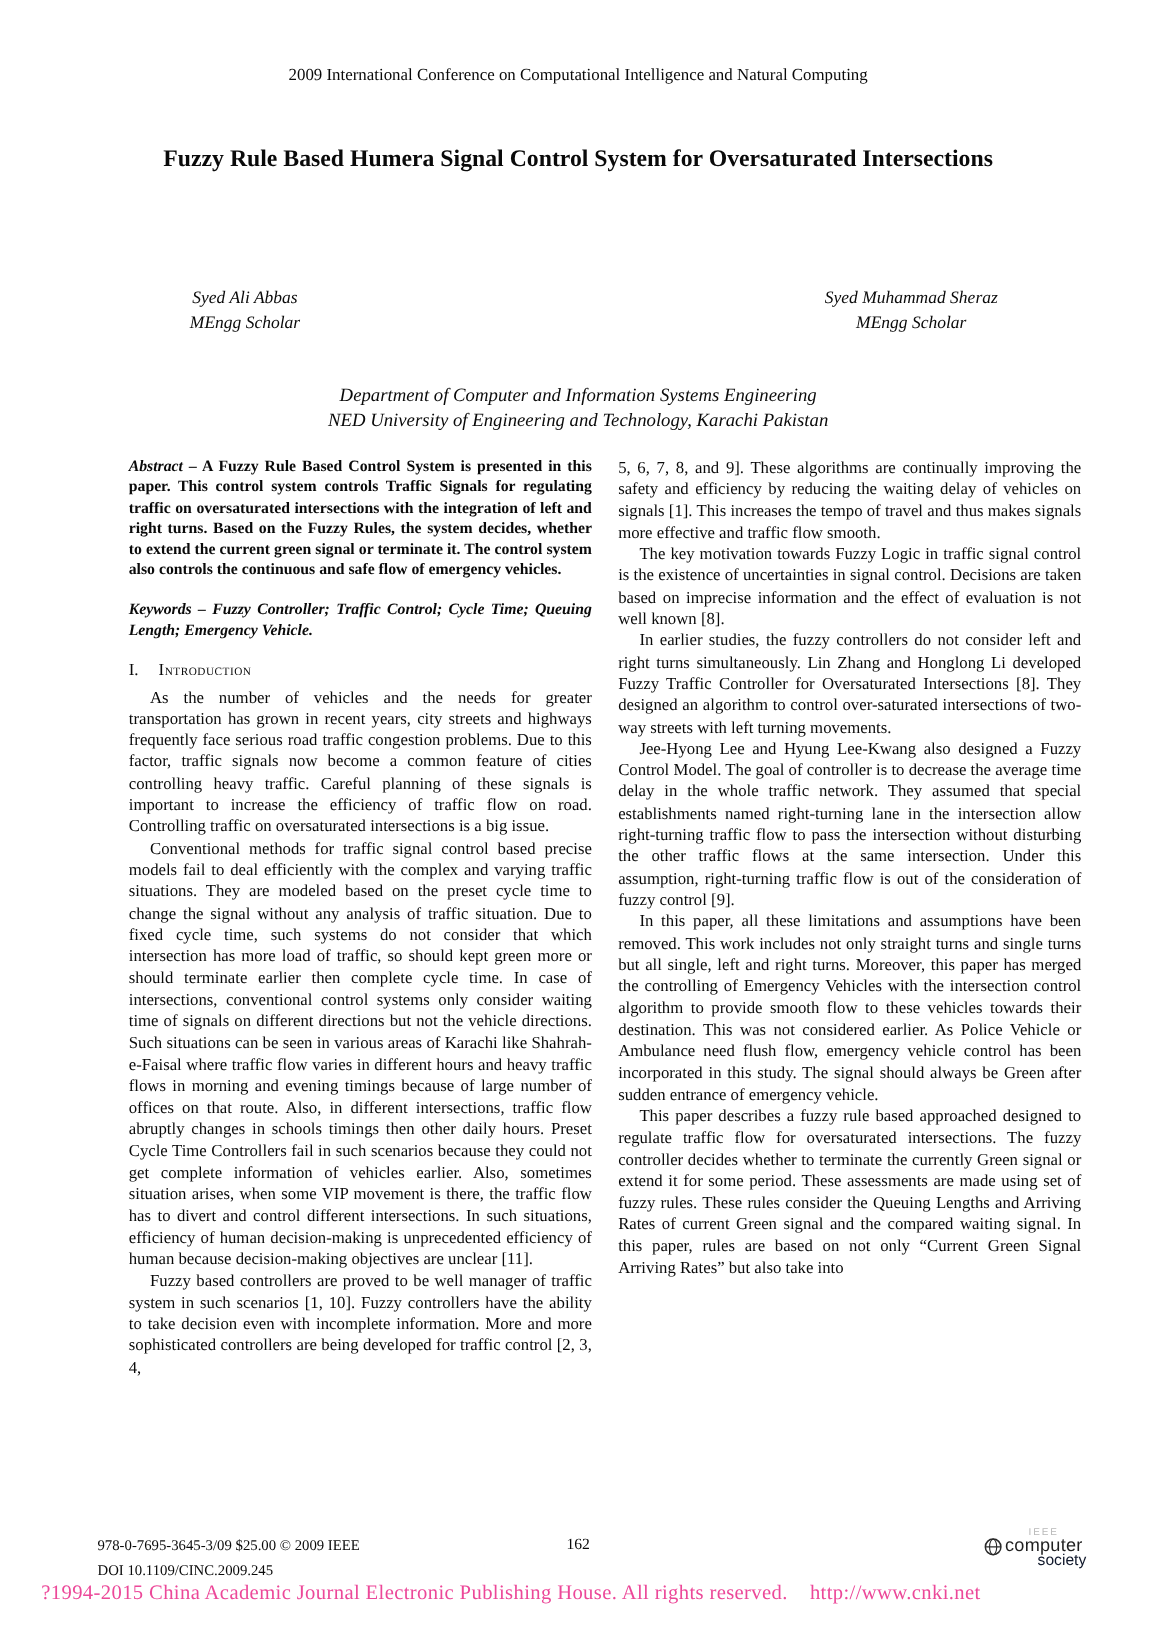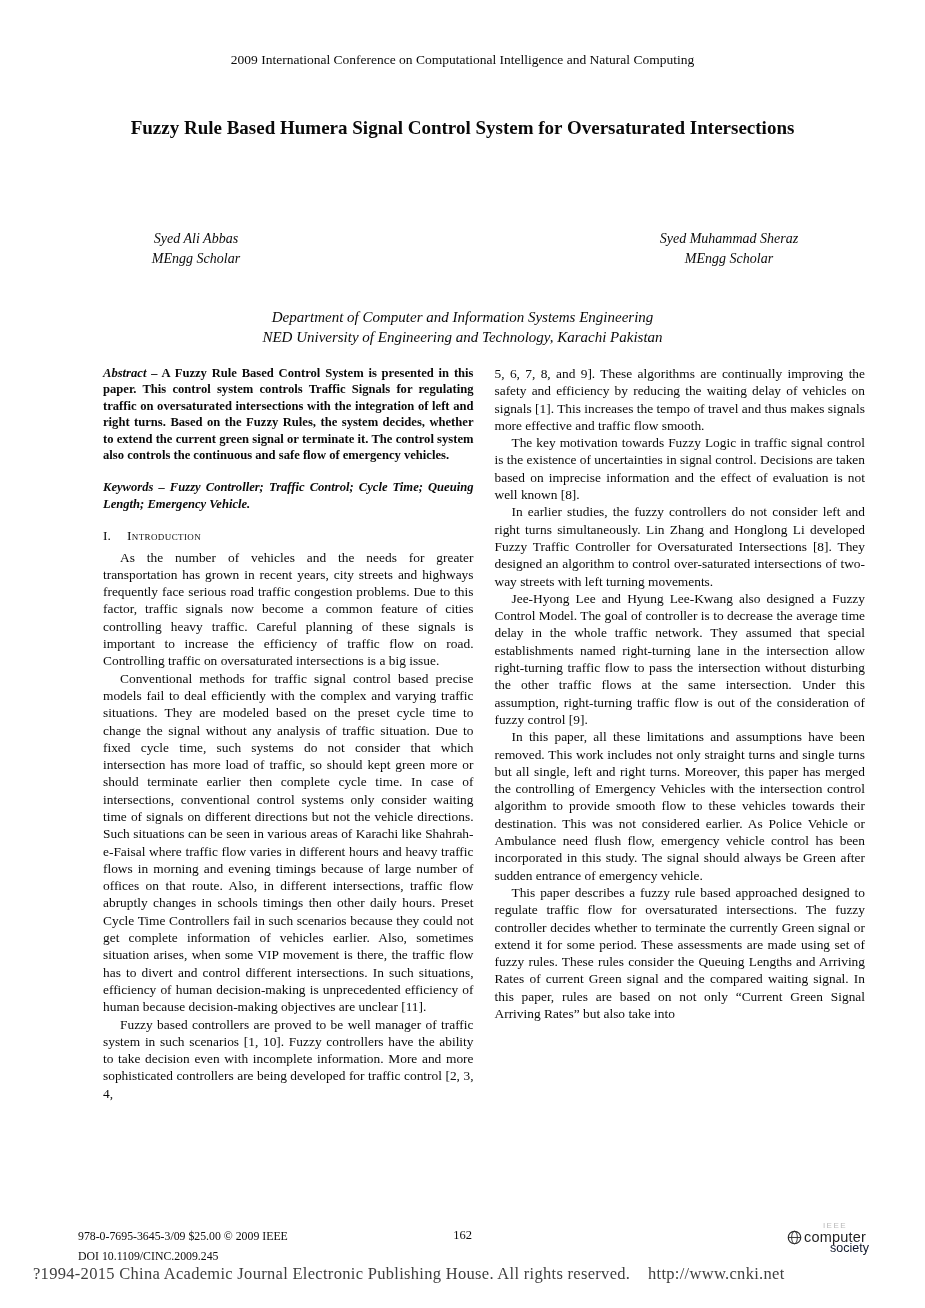--- a/index.html
+++ b/index.html
@@ -71,21 +71,21 @@
     font-family:"Liberation Sans", "DejaVu Sans", sans-serif;
     width:82px;
   }
   .cs-ieee { font-size:8px; color:#b9b9b9; letter-spacing:1.5px; text-align:center; padding-left:14px; }
   .cs-row { display:flex; align-items:center; gap:2px; margin-top:-1px; }
   .cs-circle { width:15px; height:15px; flex:0 0 15px; }
   .cs-computer { font-size:14.5px; color:#1f1f1f; letter-spacing:0.2px; }
   .cs-society { font-size:12.5px; color:#0f172a; text-align:right; margin-top:-4px; }
   .watermark {
     position:absolute; top:1264px; left:33px;
-    font-size:16.5px; color:#404040; white-space:pre; letter-spacing:0.3px;
+    font-size:16.5px; color:#ec4899; white-space:pre; letter-spacing:0.3px;
   }
 </style>
 </head>
 <body>
 
 <div class="page">
 
   <div class="conf-header">2009 International Conference on Computational Intelligence and Natural Computing</div>
 
   <div class="paper-title">

